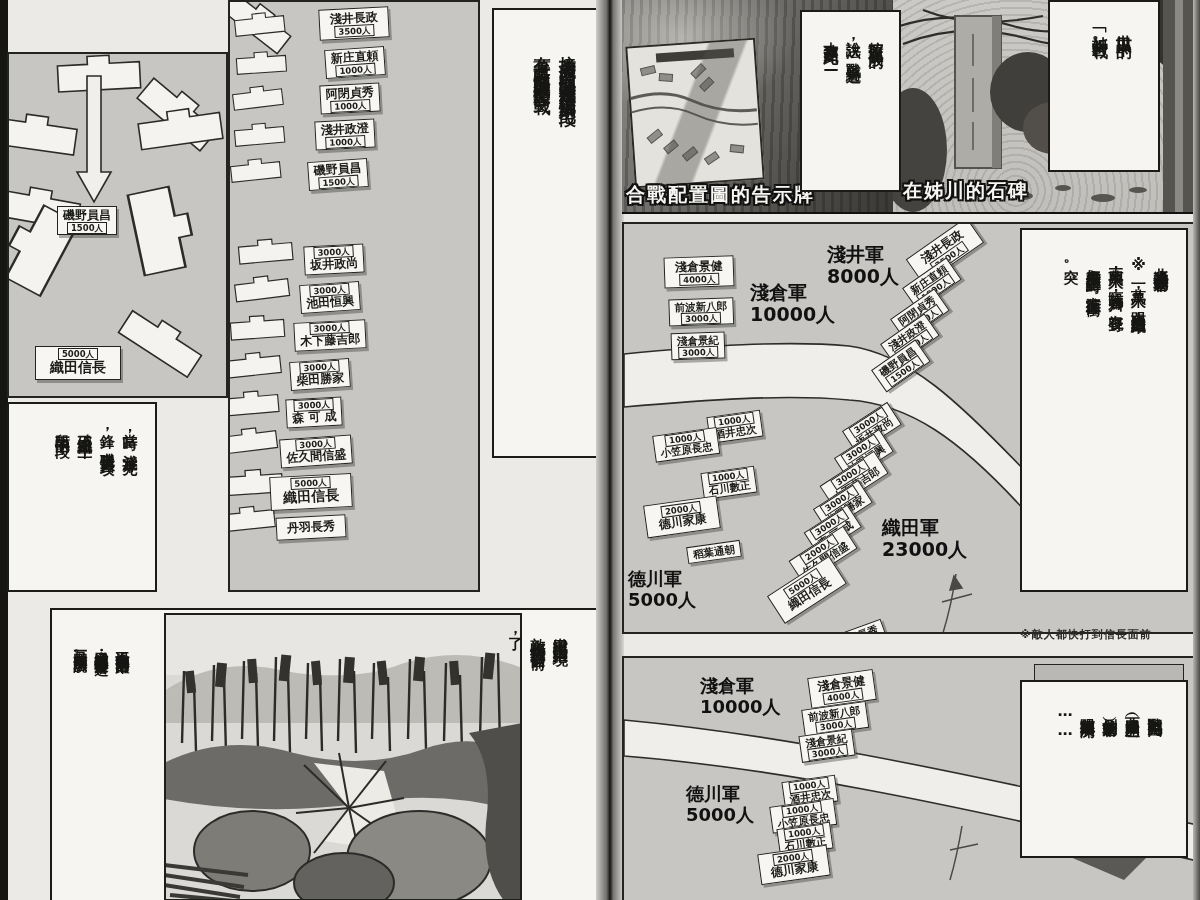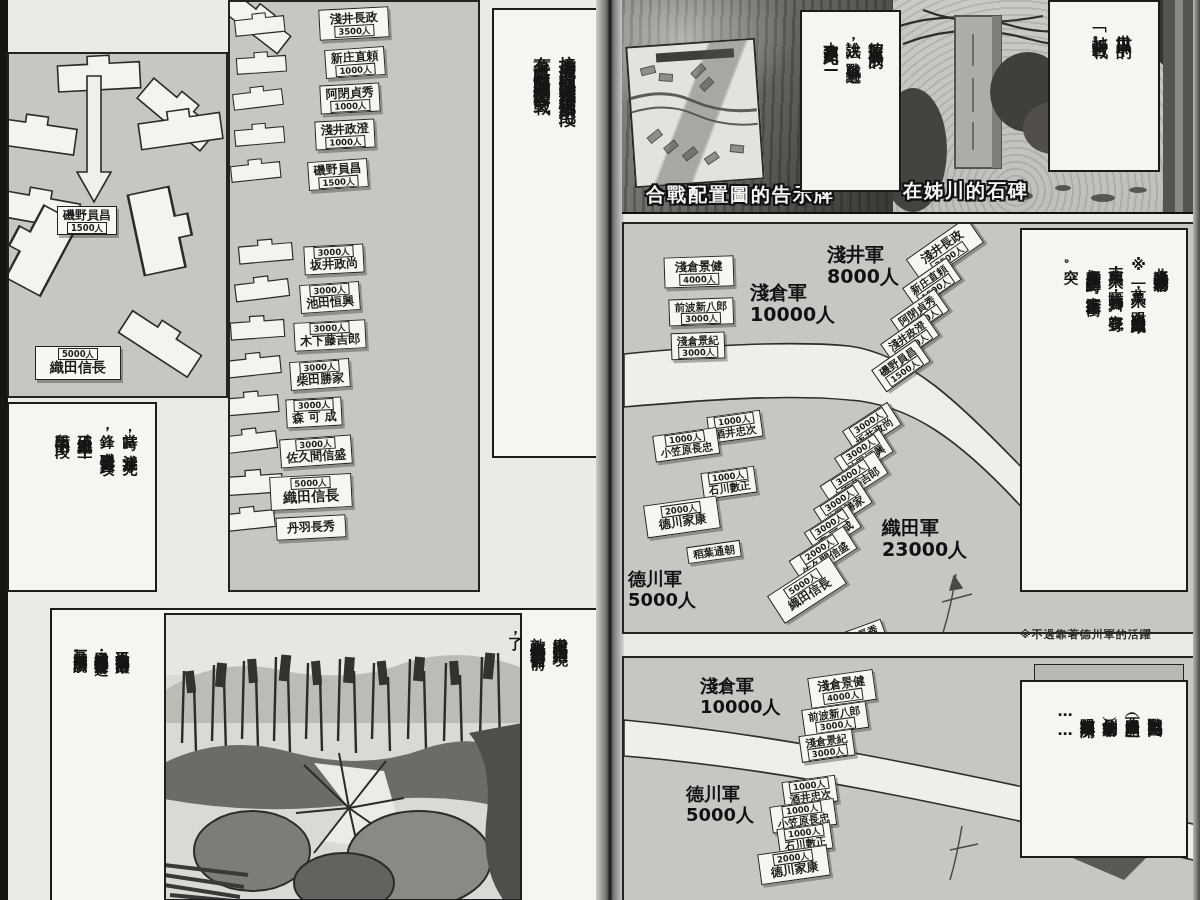--- a/index.html
+++ b/index.html
@@ -255,21 +255,21 @@
           <rect x="14" y="74" width="14" height="7" transform="rotate(-35 21 77)"></rect>
           <rect x="30" y="86" width="13" height="7" transform="rotate(-35 36 89)"></rect>
           <rect x="48" y="94" width="14" height="7" transform="rotate(-35 55 97)"></rect>
           <rect x="70" y="100" width="13" height="7" transform="rotate(-30 76 103)"></rect>
           <rect x="96" y="92" width="13" height="7" transform="rotate(10 102 95)"></rect>
         </g>
       </svg>
       <div class="abs" style="left:0;top:0;width:100%;height:100%;
            background:linear-gradient(115deg,transparent 42%,rgba(80,80,75,.4) 44% 62%,transparent 64%);"></div>
     </div>
-    <div class="caption" style="left:24px;top:182px;">合戰配置圖的告示牌</div>
+    <div class="caption" style="left:4px;top:182px;">合戰配置圖的告示牌</div>
   </div>
 
   <div class="abs" style="left:893px;top:0;width:307px;height:212px;overflow:hidden;border-bottom:2px solid #111;
               background:
                 repeating-radial-gradient(circle at 40% 90%, rgba(90,89,85,.18) 0 2px, transparent 2px 7px),
                 linear-gradient(#cbcac6,#c0bfbb);">
     <svg width="307" height="212" viewBox="0 0 307 212" style="position:absolute;left:0;top:0;">
       <g stroke="#2e2d2a" stroke-width="2.2" fill="none">
         <path d="M0 28 Q60 8 120 26 Q170 40 230 18"></path>
         <path d="M10 44 Q70 20 140 40 Q190 54 250 30"></path>
@@ -433,21 +433,21 @@
   <div class="wbox" style="left:1020px;top:228px;width:168px;height:364px;">
     <div class="vtext" style="position:absolute;right:14px;top:26px;height:320px;font-size:15px;letter-spacing:1.5px;">
       <div>北邊的淺井朝倉軍，</div>
       <div>※一萬八千人，跟南邊的織田軍，</div>
       <div>兩萬八千人，隔著姊川，在視野</div>
       <div>良好的平原上對峙，進行正面衝</div>
       <div>突。</div>
     </div>
   </div>
 
-  <div class="note" style="left:1020px;top:627px;">※不過靠著德川軍的活躍</div>
+  <div class="note" style="left:1020px;top:627px;">※敵人都快打到信長面前</div>
 
   <div class="panel" style="left:622px;top:656px;width:578px;height:244px;border-bottom:none;">
     <svg width="578" height="244" viewBox="0 0 578 244" style="position:absolute;left:0;top:0;">
       <path d="M0 62 C150 76 300 106 578 168 L578 204 C300 140 150 110 0 98 Z" fill="#efeeea" stroke="#2d2d2a" stroke-width="1.6"></path>
       <g stroke="#4a4946" stroke-width="1.5" fill="none">
         <path d="M338 168 Q333 198 326 222"></path>
         <path d="M326 192 L354 186"></path>
       </g>
     </svg>
 

